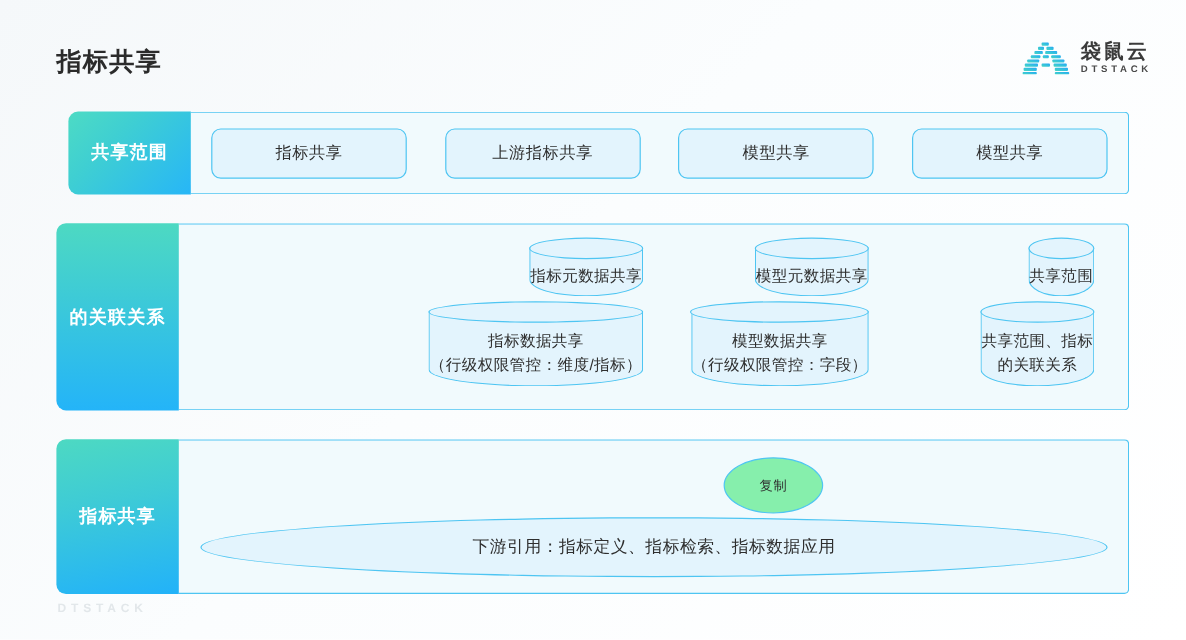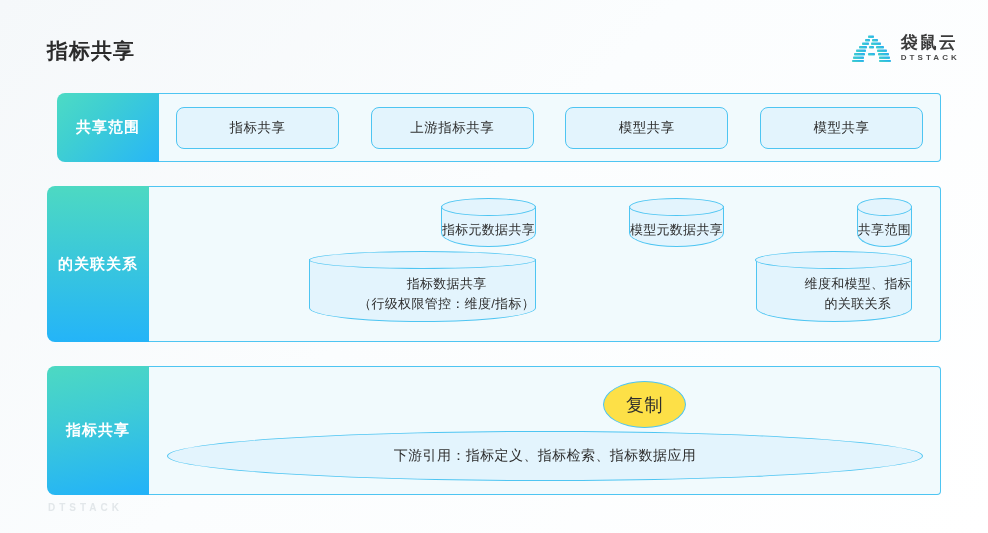--- a/index.html
+++ b/index.html
@@ -193,41 +193,41 @@
     top: -8px;
     height: 16px;
     border: 1.3px solid #4ec5f2;
     border-radius: 50%;
     background: #e3f4fd;
   }
 
   .cyl > span { position: relative; z-index: 1; }
 
   .cyl-short { height: 41px; margin-top: 8px; }
-  .cyl-tall  { height: 63px; margin-top: 8px; padding-left: 48px; }
+  .cyl-tall  { height: 63px; margin-top: 8px; }
 
   
   #row-app { top: 366px; width: 894px; height: 129px; }
 
   .app-area {
     position: absolute;
     inset: 0;
   }
 
   .bubble {
     position: absolute;
     width: 83px;
     height: 47px;
     border: 1.3px solid #4ec5f2;
     border-radius: 50%;
-    background: #fde047;
-    display: flex;
-    align-items: center;
-    justify-content: center;
-    font-size: 18px;
+    background: #86efac;
+    display: flex;
+    align-items: center;
+    justify-content: center;
+    font-size: 11px;
     color: #2e2e2e;
     letter-spacing: 0.5px;
     white-space: nowrap;
   }
 
   #bubble-copy { left: 454px; top: 14px; }
   #bubble-ref  { left: 651px; top: 14px; }
 
   .ellipse-wide {
     position: absolute;
@@ -329,29 +329,35 @@
               <span>指标数据共享</span><br>
               <span>（行级权限管控：维度/指标）</span>
             </span>
           </div>
         </div>
 
         <div class="cyl-col col-mid">
           <div class="cyl cyl-short">
             <span>模型元数据共享</span>
           </div>
+          <div class="cyl cyl-tall">
+            <span>
+              <span>模型数据共享</span><br>
+              <span>（行级权限管控：字段）</span>
+            </span>
+          </div>
         </div>
 
         <div class="cyl-col col-nar">
           <div class="cyl cyl-short">
             <span>共享范围</span>
           </div>
           <div class="cyl cyl-tall">
             <span>
-              <span>维度和模型、指标</span><br>
+              <span>共享范围、指标</span><br>
               <span>的关联关系</span>
             </span>
           </div>
         </div>
 
       </div>
     </div>
   </div>
 
   <div class="row" id="row-app">

